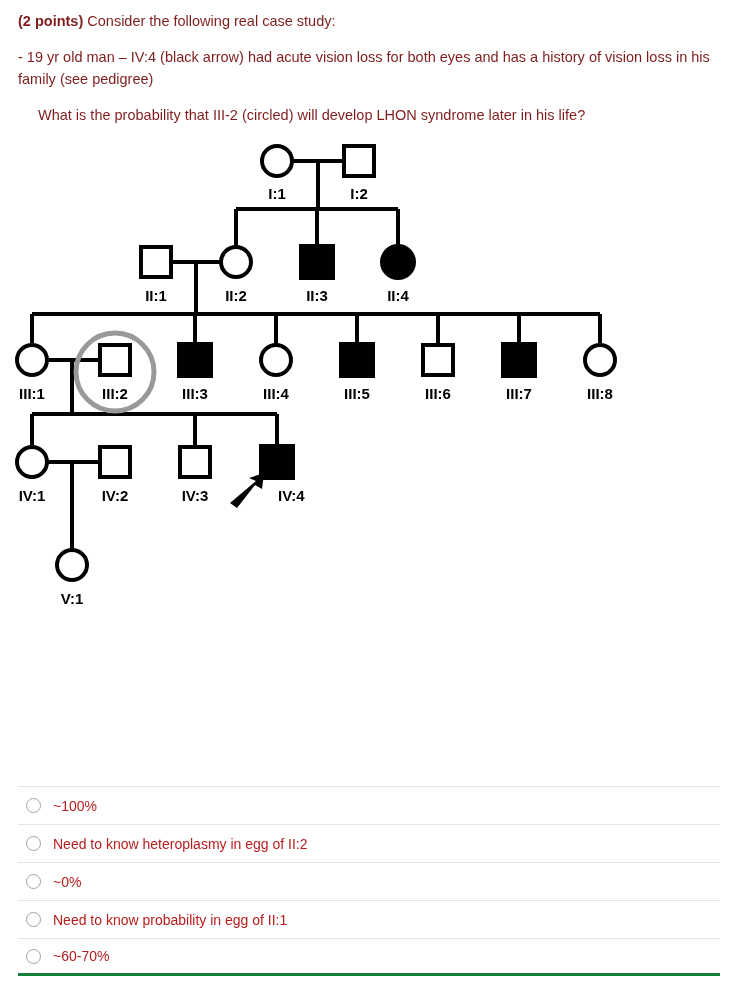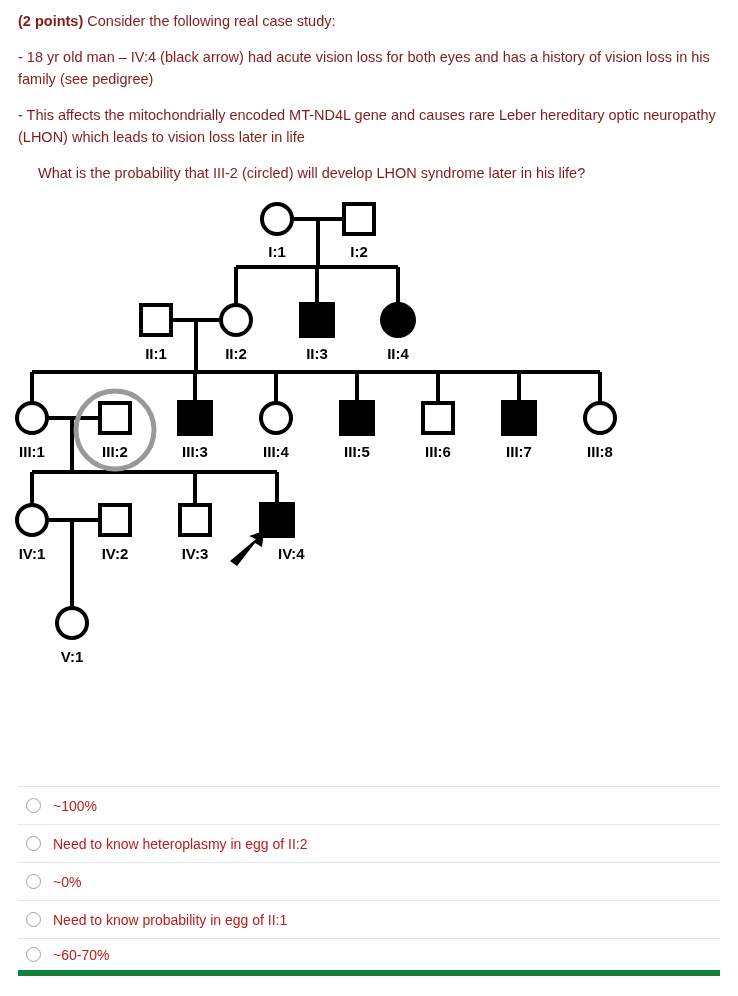--- a/index.html
+++ b/index.html
@@ -56,21 +56,21 @@
     width: 702px;
   }
   .option-row {
     display: flex;
     align-items: center;
     height: 38px;
     border-top: 1px solid #e3e6e8;
     box-sizing: border-box;
   }
   .option-row:last-child {
-    border-bottom: 6px solid #15803d;
+    border-bottom: 3px solid #15803d;
   }
   .radio {
     width: 13px;
     height: 13px;
     border: 1px solid #9aa3ab;
     border-radius: 50%;
     background: #ffffff;
     flex: 0 0 auto;
     margin-left: 8px;
     margin-right: 12px;
@@ -81,22 +81,21 @@
     color: #b91c1c;
   }
 </style>
 </head>
 <body>
 
 <div class="page">
 
   <div class="stem">
     <p class="para"><span class="pts">(2 points)</span><span> Consider the following real case study:</span></p>
-    <p class="para">- 18 yr old man – IV:4 (black arrow) had acute vision loss for both eyes and has a history of vision loss in his family (see pedigree)</p>
-    <p class="para">- This affects the mitochondrially encoded MT-ND4L gene and causes rare Leber hereditary optic neuropathy (LHON) which leads to vision loss later in life</p>
+    <p class="para">- 19 yr old man – IV:4 (black arrow) had acute vision loss for both eyes and has a history of vision loss in his family (see pedigree)</p>
     <p class="para">What is the probability that III-2 (circled) will develop LHON syndrome later in his life?</p>
   </div>
 
   <div class="pedigree-wrap">
     <svg class="pedigree" width="738" height="480" viewBox="0 285 738 480" xmlns="http://www.w3.org/2000/svg">
 
       <g stroke="#000000" fill="none" stroke-width="4">
 
         <line x1="292" y1="310" x2="344" y2="310"></line>
 

